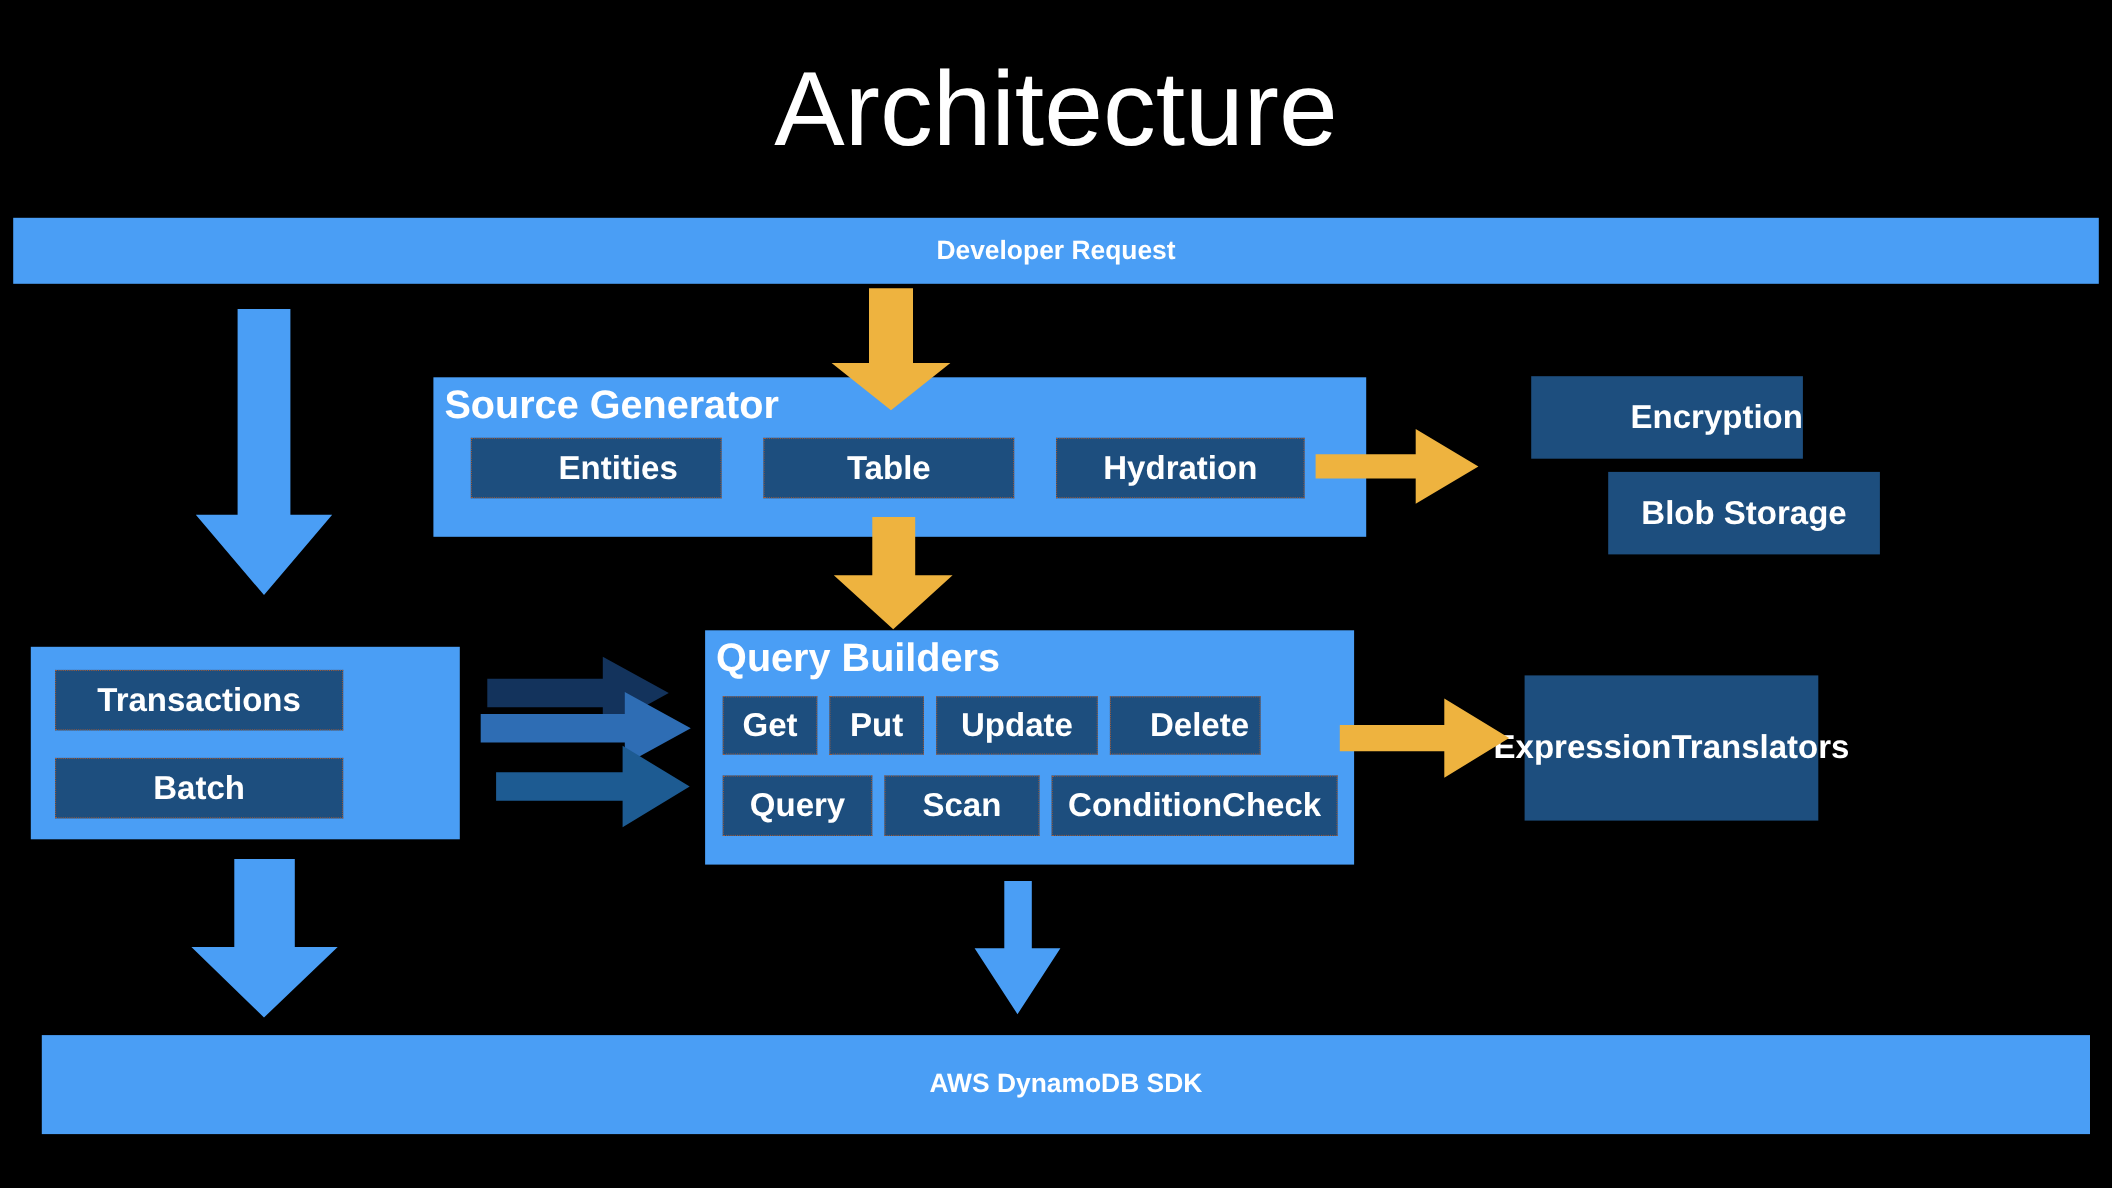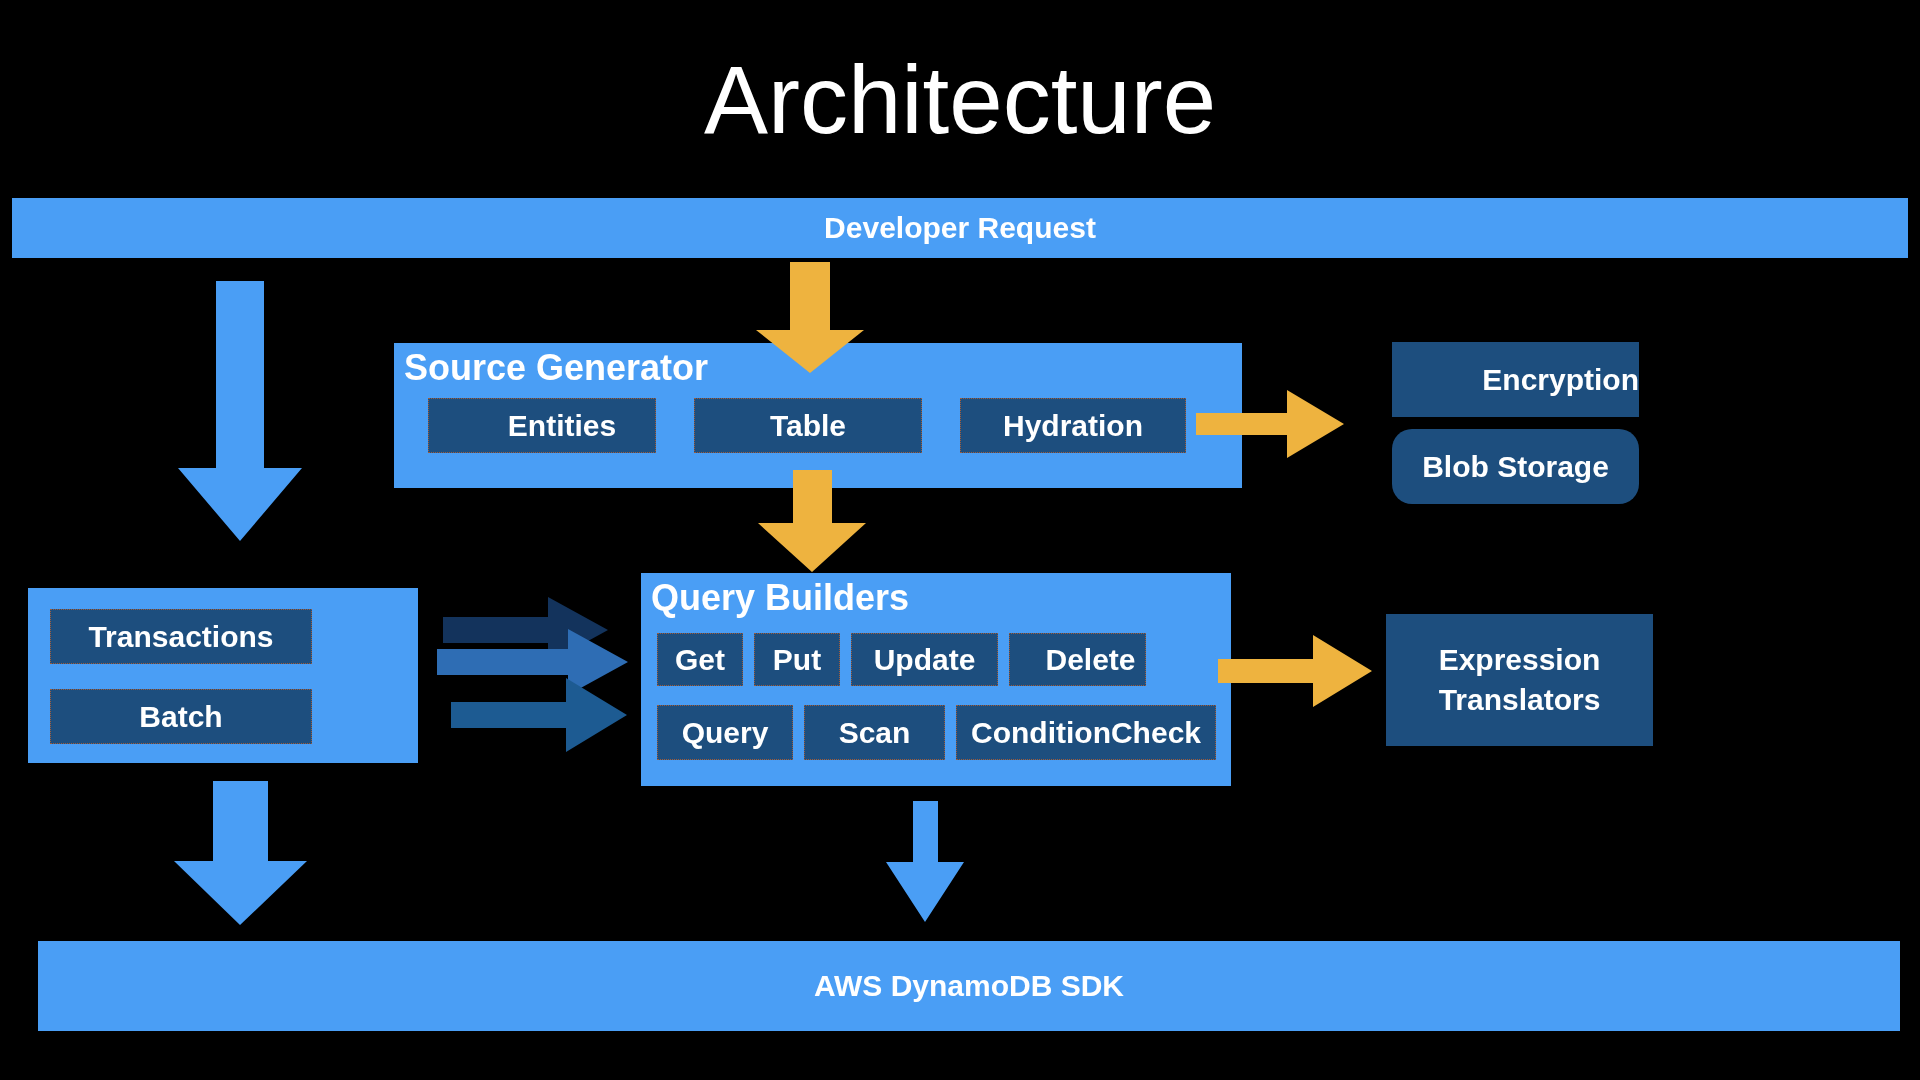--- a/index.html
+++ b/index.html
@@ -34,21 +34,21 @@
   }
 
   
   .bluebar {
     position: absolute;
     background: #4A9EF5;
     color: #FFFFFF;
     display: flex;
     align-items: center;
     justify-content: center;
-    font-size: 30px;
+    font-size: 24px;
     font-weight: 700;
     white-space: nowrap;
   }
   .group {
     position: absolute;
     background: #4A9EF5;
   }
   .group-title {
     position: absolute;
     left: 10px;
@@ -72,21 +72,20 @@
     white-space: nowrap;
     box-sizing: border-box;
   }
   .navy.dotted {
     border: 1px dotted #9e5c3c;
   }
   .navy.plain {
     border: none;
   }
   .navy.two-line {
-    flex-direction: column;
     line-height: 40px;
   }
 
   
   #arrows {
     position: absolute;
     left: 0;
     top: 0;
     width: 1920px;
     height: 1080px;
@@ -113,21 +112,21 @@
   <div class="navy dotted" style="left:694px; top:398px; width:228px; height:55px;">
     <span>Table</span>
   </div>
   <div class="navy dotted" style="left:960px; top:398px; width:226px; height:55px;">
     <span>Hydration</span>
   </div>
 
   <div class="navy plain" style="left:1392px; top:342px; width:247px; height:75px;justify-content:flex-end;">
     <span>Encryption</span>
   </div>
-  <div class="navy plain" style="left:1392px; top:429px; width:247px; height:75px;border-radius:20px;">
+  <div class="navy plain" style="left:1462px; top:429px; width:247px; height:75px;">
     <span>Blob Storage</span>
   </div>
 
   <div class="group" style="left:28px; top:588px; width:390px; height:175px;"></div>
   <div class="navy dotted" style="left:50px; top:609px; width:262px; height:55px;">
     <span>Transactions</span>
   </div>
   <div class="navy dotted" style="left:50px; top:689px; width:262px; height:55px;">
     <span>Batch</span>
   </div>

